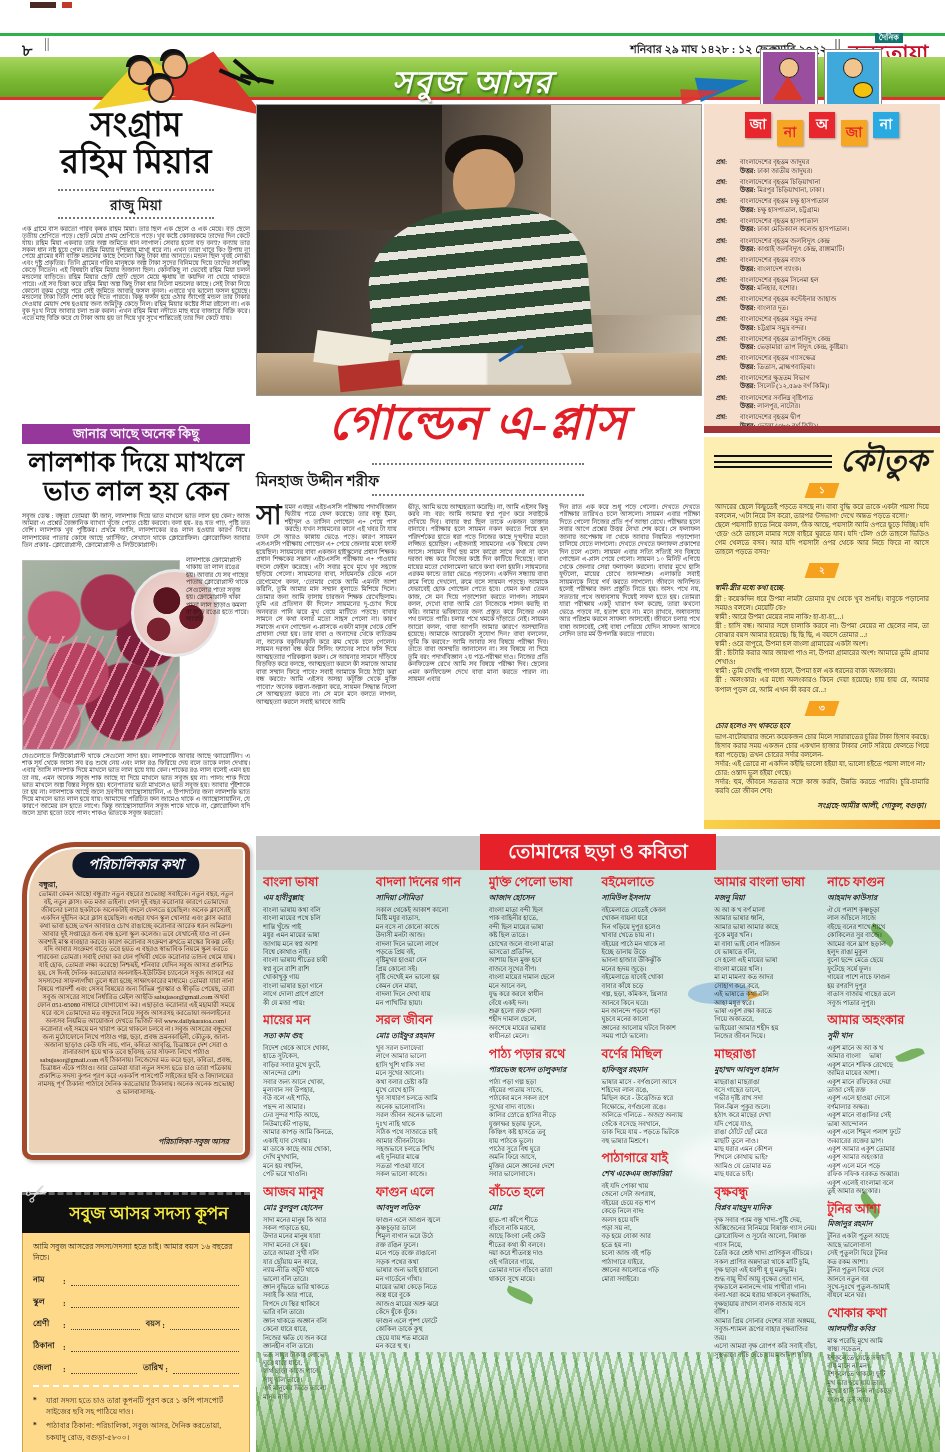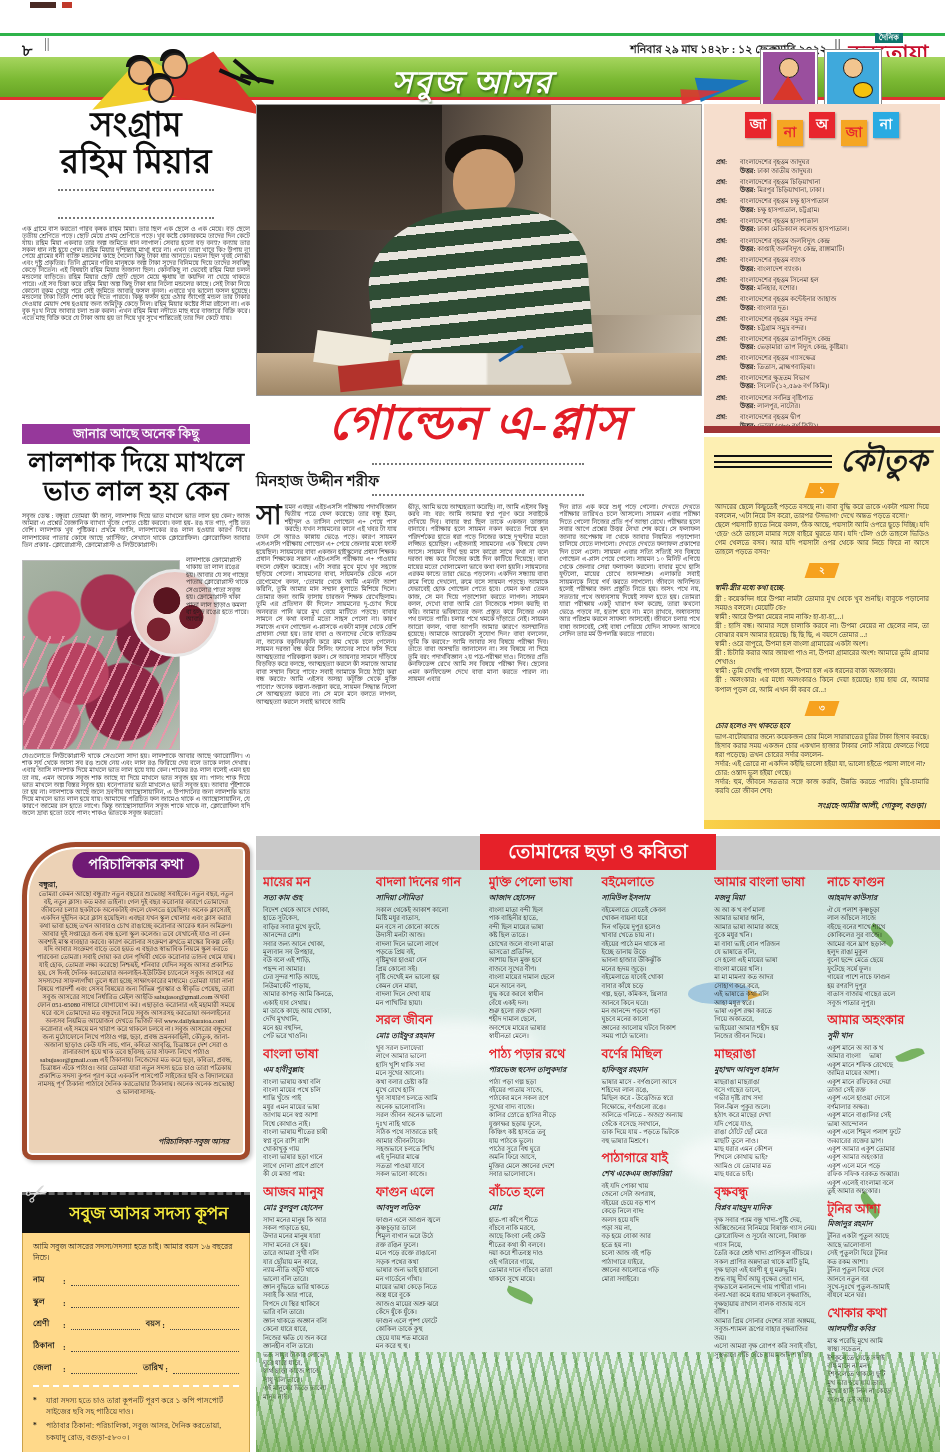--- a/index.html
+++ b/index.html
@@ -65,22 +65,22 @@
      background:
        radial-gradient(circle at 40% 35%, #5a1520 0 18%, transparent 19%),
        radial-gradient(circle at 70% 55%, #6e1c2a 0 16%, transparent 17%),
        radial-gradient(circle at 30% 70%, #7a2230 0 14%, transparent 15%),
        radial-gradient(circle, #f3e2de 0%, #e7c7c2 70%, #caa39e 100%);}
   .know-side{position:absolute;left:186px;top:556px;width:64px;height:192px;font-size:6.4px;line-height:1.16;overflow:hidden;}
   .know-body{position:absolute;left:22px;top:752px;width:228px;height:84px;font-size:6.4px;line-height:1.12;overflow:hidden;}
   .dnote{position:absolute;left:22px;top:842px;width:228px;height:318px;background:#ecd2b6;
          border:5px solid #a14a2c;border-radius:54px 10px 10px 10px;box-sizing:border-box;
          box-shadow:inset 0 0 0 2px #fff, 2px 2px 4px rgba(0,0,0,.25);}
-  .dnote-title{position:absolute;left:50%;transform:translateX(-50%);top:5px;background:#701a75;color:#fff;
-         font-weight:bold;font-size:14px;padding:1px 16px;border-radius:14px;white-space:nowrap;}
+  .dnote-title{position:absolute;left:50%;transform:translateX(-50%);top:5px;background:#0f172a;color:#fff;
+         font-style:italic;font-weight:bold;font-size:14px;padding:1px 16px;border-radius:14px;white-space:nowrap;}
   .dnote-salute{position:absolute;left:12px;top:32px;font-size:7.5px;font-weight:bold;}
   .dnote-body{position:absolute;left:9px;right:9px;top:43px;bottom:25px;font-size:6.5px;line-height:1.22;text-align:center;overflow:hidden;}
   .dnote-sign{position:absolute;right:16px;bottom:7px;font-size:7.5px;font-weight:bold;font-style:italic;}
   .coupon{position:absolute;left:22px;top:1192px;width:228px;}
   .coupon-head{position:relative;height:38px;background:#101010;border-top:3px dashed #666;}
   .scissors-icon{position:absolute;left:4px;top:-17px;font-size:27px;color:#d8d8d8;transform:rotate(-28deg);}
   .coupon-title{text-align:center;line-height:38px;color:#f7ec3e;font-weight:bold;font-size:17px;padding-left:26px;}
   .coupon-body{background:#ffd98a;border:1px solid #caa24a;border-top:0;padding:8px 10px 10px;box-sizing:border-box;}
   .coupon-intro{font-size:7.6px;line-height:1.5;}
   .cfield{display:flex;align-items:flex-end;margin-top:9px;font-size:8px;font-weight:bold;}
@@ -197,20 +197,21 @@
       <div class="doll-head"></div>
         <div class="doll-drum"></div>
     </div>
   </div>
 
   <div class="story-title">
     <div>সংগ্রাম</div>
     <div>রহিম মিয়ার</div>
   </div>
   <div class="dotted story-dot1"></div>
+  <div class="story-byline">রাজু মিয়া</div>
   <div class="dotted story-dot2"></div>
   <div class="story-body just">এক গ্রামে বাস করতো গরিব কৃষক রহিম মিয়া। তার ছিল এক ছেলে ও এক মেয়ে। বড় ছেলে তৃতীয় শ্রেণিতে পড়ে। ছোট মেয়ে প্রথম শ্রেণিতে পড়ে। খুব কষ্টে কোনরকমে তাদের দিন কেটে যায়। রহিম মিয়া একবার তার অল্প জমিতে ধান লাগাল। সেবার হলো বড় বন্যা? বন্যায় তার সকল ধান নষ্ট হয়ে গেল। রহিম মিয়ার দুশ্চিন্তায় মাথা ধরে না। এখন তারা খাবে কি? উপায় না পেয়ে গ্রামের ধনী ব্যক্তি মন্ডলের কাছে গেলো কিছু টাকা ধার আনতে। মন্ডল ছিল খুবই লোভী এবং দুষ্টু প্রকৃতির। তিনি গ্রামের গরিব মানুষকে অল্প টাকা সুদের বিনিময়ে দিয়ে তাদের সবকিছু কেড়ে নিতেন। এই বিষয়টা রহিম মিয়ার অজানা ছিল। কোনকিছু না ভেবেই রহিম মিয়া চলল মন্ডলের বাড়িতে। রহিম মিয়ার ছোট ছোট ছেলে মেয়ে ক্ষুধায় বা কয়দিন না খেয়ে থাকতে পারে। এই সব চিন্তা করে রহিম মিয়া অল্প কিছু টাকা ধার নিলো মন্ডলের কাছে। সেই টাকা নিয়ে কোনো রকম খেয়ে পরে সেই জমিতে আবার ফসল বুনল। এবারে খুব ভালো ফসল হয়েছে। মন্ডলের টাকা তিনি শোধ করে দিতে পারবে। কিন্তু ফসল হয়ে ওঠার আগেই মন্ডল তার টাকার দেওয়ার মেয়াদ শেষ হওয়ার জন্য জমিটুকু কেড়ে নিল। রহিম মিয়ার কষ্টের সীমা রইলো না। এক বুক দুঃখ নিয়ে আবার চলা শুরু করল। এখন রহিম মিয়া নদীতে মাছ ধরে বাজারে বিক্রি করে। এতে মাছ বিক্রি করে যে টাকা আয় হয় তা দিয়ে খুব সুখে শান্তিতেই তার দিন কেটে যায়।</div>
 
   <div class="know-banner">জানার আছে অনেক কিছু</div>
   <div class="know-title">
     <div>লালশাক দিয়ে মাখলে</div>
     <div>ভাত লাল হয় কেন</div>
   </div>
   <div class="know-intro just">সবুজ ডেস্ক : বন্ধুরা তোমরা কী জান, লালশাক দিয়ে ভাত মাখলে ভাত লাল হয় কেন? আজ আমরা এ প্রশ্নের বৈজ্ঞানিক ব্যাখ্যা খুঁজে পেতে চেষ্টা করবো। বলা হয়- রঙ যত গাঢ়, পুষ্টি তত বেশি। লালশাক খুব পুষ্টিকর। প্রথমে আসি, লালশাকের রঙ লাল হওয়ার কারণ নিয়ে। লালশাকের পাতার কোষে আছে 'প্লাস্টিড', সেখানে থাকে ক্লোরোফিল। ক্লোরোফিল আবার তিন প্রকার- ক্লোরোপ্লাস্ট, ক্রোমোপ্লাস্ট ও লিউকোপ্লাস্ট।</div>
   <div class="amaranth">
@@ -414,55 +415,55 @@
   <div class="poems-area">
     <div class="cloud" style="left:120px;top:150px;width:160px;height:50px;"></div>
     <div class="cloud" style="left:420px;top:260px;width:200px;height:60px;"></div>
     <div class="bird" style="left:432px;top:112px;"></div>
     <div class="leaf" style="left:612px;top:60px;transform:rotate(35deg);"></div>
     <div class="leaf" style="left:640px;top:180px;transform:rotate(-25deg);"></div>
     <div class="leaf" style="left:600px;top:330px;transform:rotate(50deg);"></div>
     <div class="leaf" style="left:250px;top:420px;transform:rotate(20deg);"></div>
     <div class="poems-grid">
         <div class="pcol">
+          <div class="poem">
+            <div class="poem-title">বাংলা ভাষা</div>
+            <div class="poem-author">এম হাবীবুল্লাহ</div>
+            <div class="poem-line">বাংলা ভাষায় কথা বলি</div>
+            <div class="poem-line">বাংলা মায়ের পথে চলি</div>
+            <div class="poem-line">শান্তি খুঁজে পাই</div>
+            <div class="poem-line">মধুর এমন মায়ের ভাষা</div>
+            <div class="poem-line">জাগায় মনে স্বপ্ন আশা</div>
+            <div class="poem-line">বিশ্বে কোথাও নাই।</div>
+            <div class="poem-line">বাংলা ভাষায় শীতের চাষী</div>
+            <div class="poem-line">স্বপ্ন বুনে রাশি রাশি</div>
+            <div class="poem-line">খোকাখুকু গায়</div>
+            <div class="poem-line">বাংলা ভাষার ছড়া গানে</div>
+            <div class="poem-line">লাগে দোলা প্রাণে প্রাণে</div>
+            <div class="poem-line">কী যে মজা পায়!</div>
+          </div>
           <div class="poem">
             <div class="poem-title">মায়ের মন</div>
             <div class="poem-author">সত্য কাম গুহ</div>
             <div class="poem-line">বিদেশ থেকে আসে খোকা,</div>
             <div class="poem-line">হাতে সুটকেস,</div>
             <div class="poem-line">বাড়ির সবার মুখে ফুটে,</div>
             <div class="poem-line">আনন্দের রেশ।</div>
             <div class="poem-line">সবার জন্য আনে খোকা,</div>
             <div class="poem-line">মূল্যবান সব উপহার,</div>
             <div class="poem-line">বউ বলে এই শাড়ি,</div>
             <div class="poem-line">পছন্দ না আমার।</div>
             <div class="poem-line">ঢের সুন্দর শাড়ি আছে,</div>
             <div class="poem-line">নিউমার্কেট পাড়ায়,</div>
             <div class="poem-line">আমার কাপড় আমি কিনতে,</div>
             <div class="poem-line">একাই যাব সেথায়।</div>
             <div class="poem-line">মা ডাকে কাছে আয় খোকা,</div>
             <div class="poem-line">দেখি মুখখানি,</div>
             <div class="poem-line">মনে হয় বহুদিন,</div>
             <div class="poem-line">পেট ভরে খাওনি।</div>
-          </div>
-          <div class="poem">
-            <div class="poem-title">বাংলা ভাষা</div>
-            <div class="poem-author">এম হাবীবুল্লাহ</div>
-            <div class="poem-line">বাংলা ভাষায় কথা বলি</div>
-            <div class="poem-line">বাংলা মায়ের পথে চলি</div>
-            <div class="poem-line">শান্তি খুঁজে পাই</div>
-            <div class="poem-line">মধুর এমন মায়ের ভাষা</div>
-            <div class="poem-line">জাগায় মনে স্বপ্ন আশা</div>
-            <div class="poem-line">বিশ্বে কোথাও নাই।</div>
-            <div class="poem-line">বাংলা ভাষায় শীতের চাষী</div>
-            <div class="poem-line">স্বপ্ন বুনে রাশি রাশি</div>
-            <div class="poem-line">খোকাখুকু গায়</div>
-            <div class="poem-line">বাংলা ভাষার ছড়া গানে</div>
-            <div class="poem-line">লাগে দোলা প্রাণে প্রাণে</div>
-            <div class="poem-line">কী যে মজা পায়!</div>
           </div>
           <div class="poem">
             <div class="poem-title">আজব মানুষ</div>
             <div class="poem-author">মোঃ বুলবুল হোসেন</div>
             <div class="poem-line">সাদা মনের মানুষ কি আর</div>
             <div class="poem-line">সকল পাড়াতে হয়,</div>
             <div class="poem-line">উদার মনের মানুষ যারা</div>
             <div class="poem-line">সাদা মনের সে হয়।</div>
             <div class="poem-line">তারে আমরা সুখী বলি</div>
             <div class="poem-line">যার ছোঁয়ায় মন কারে,</div>

